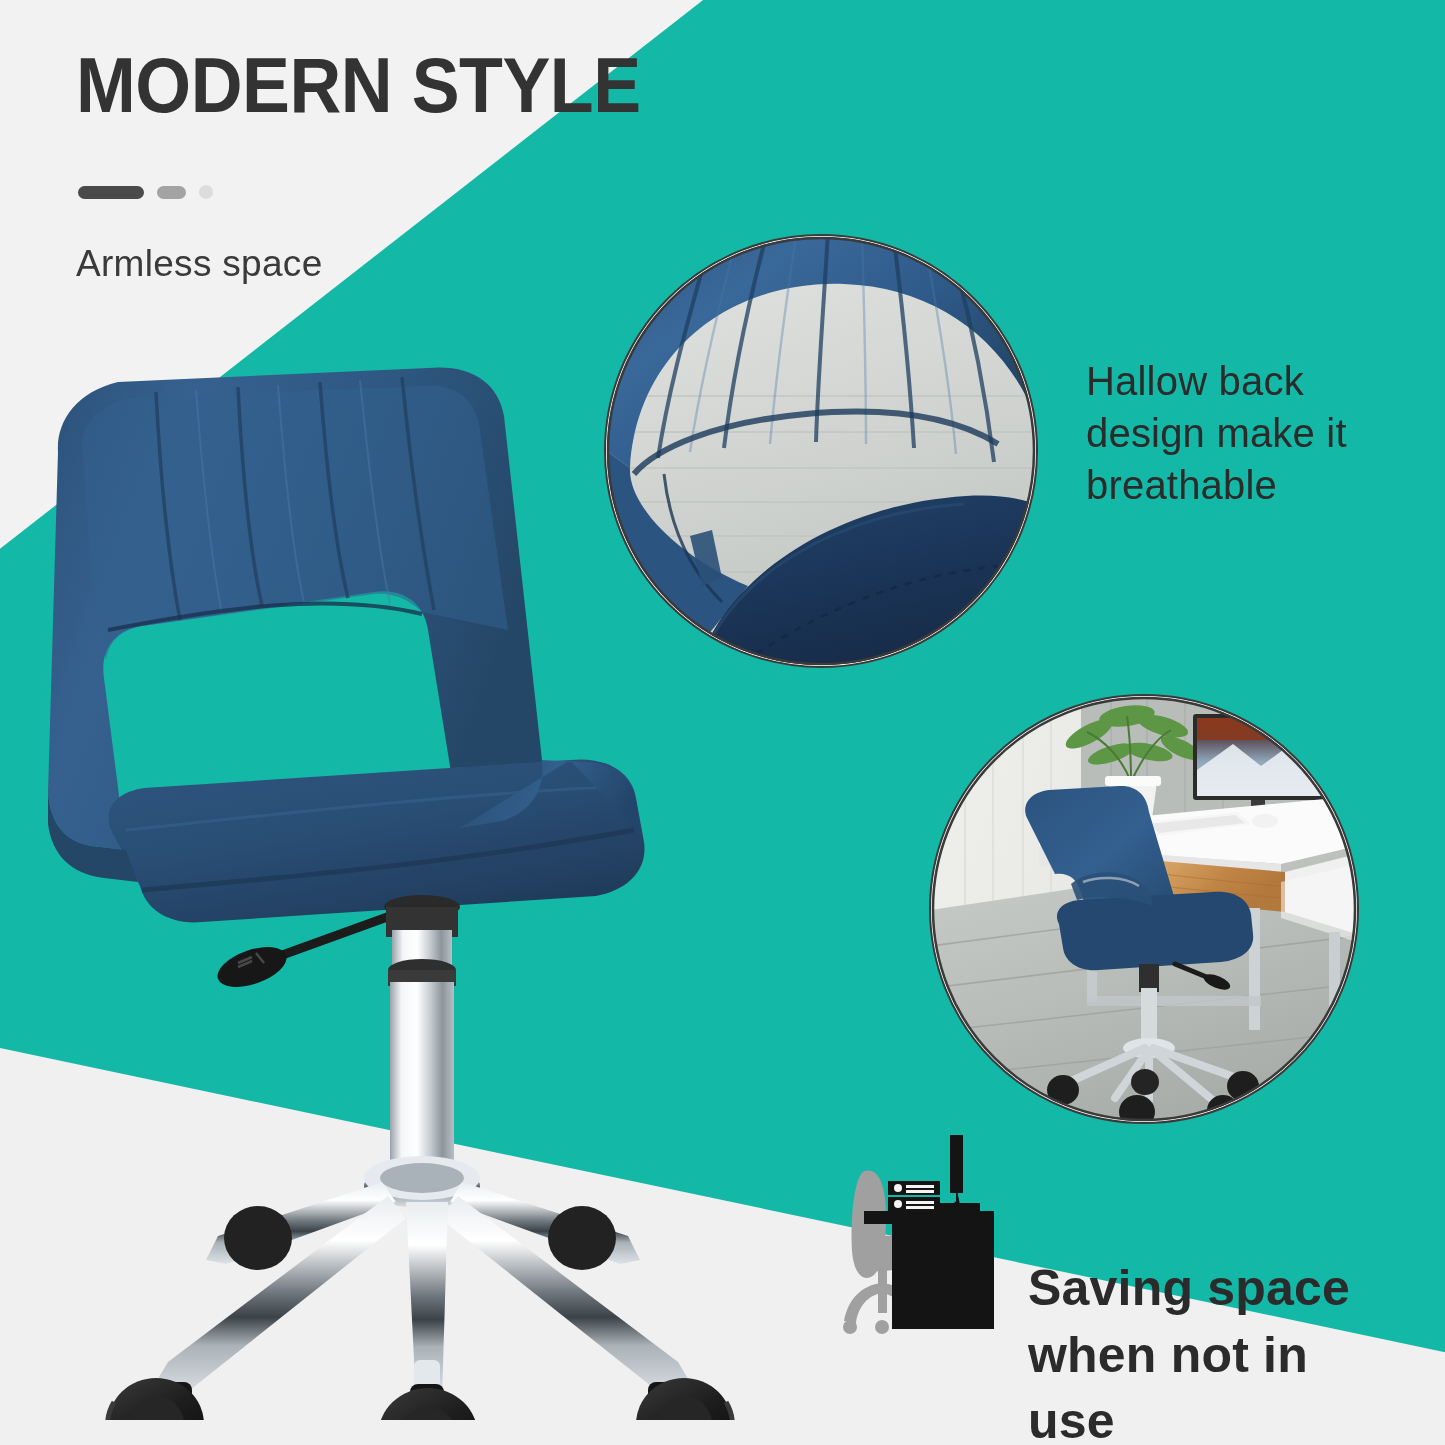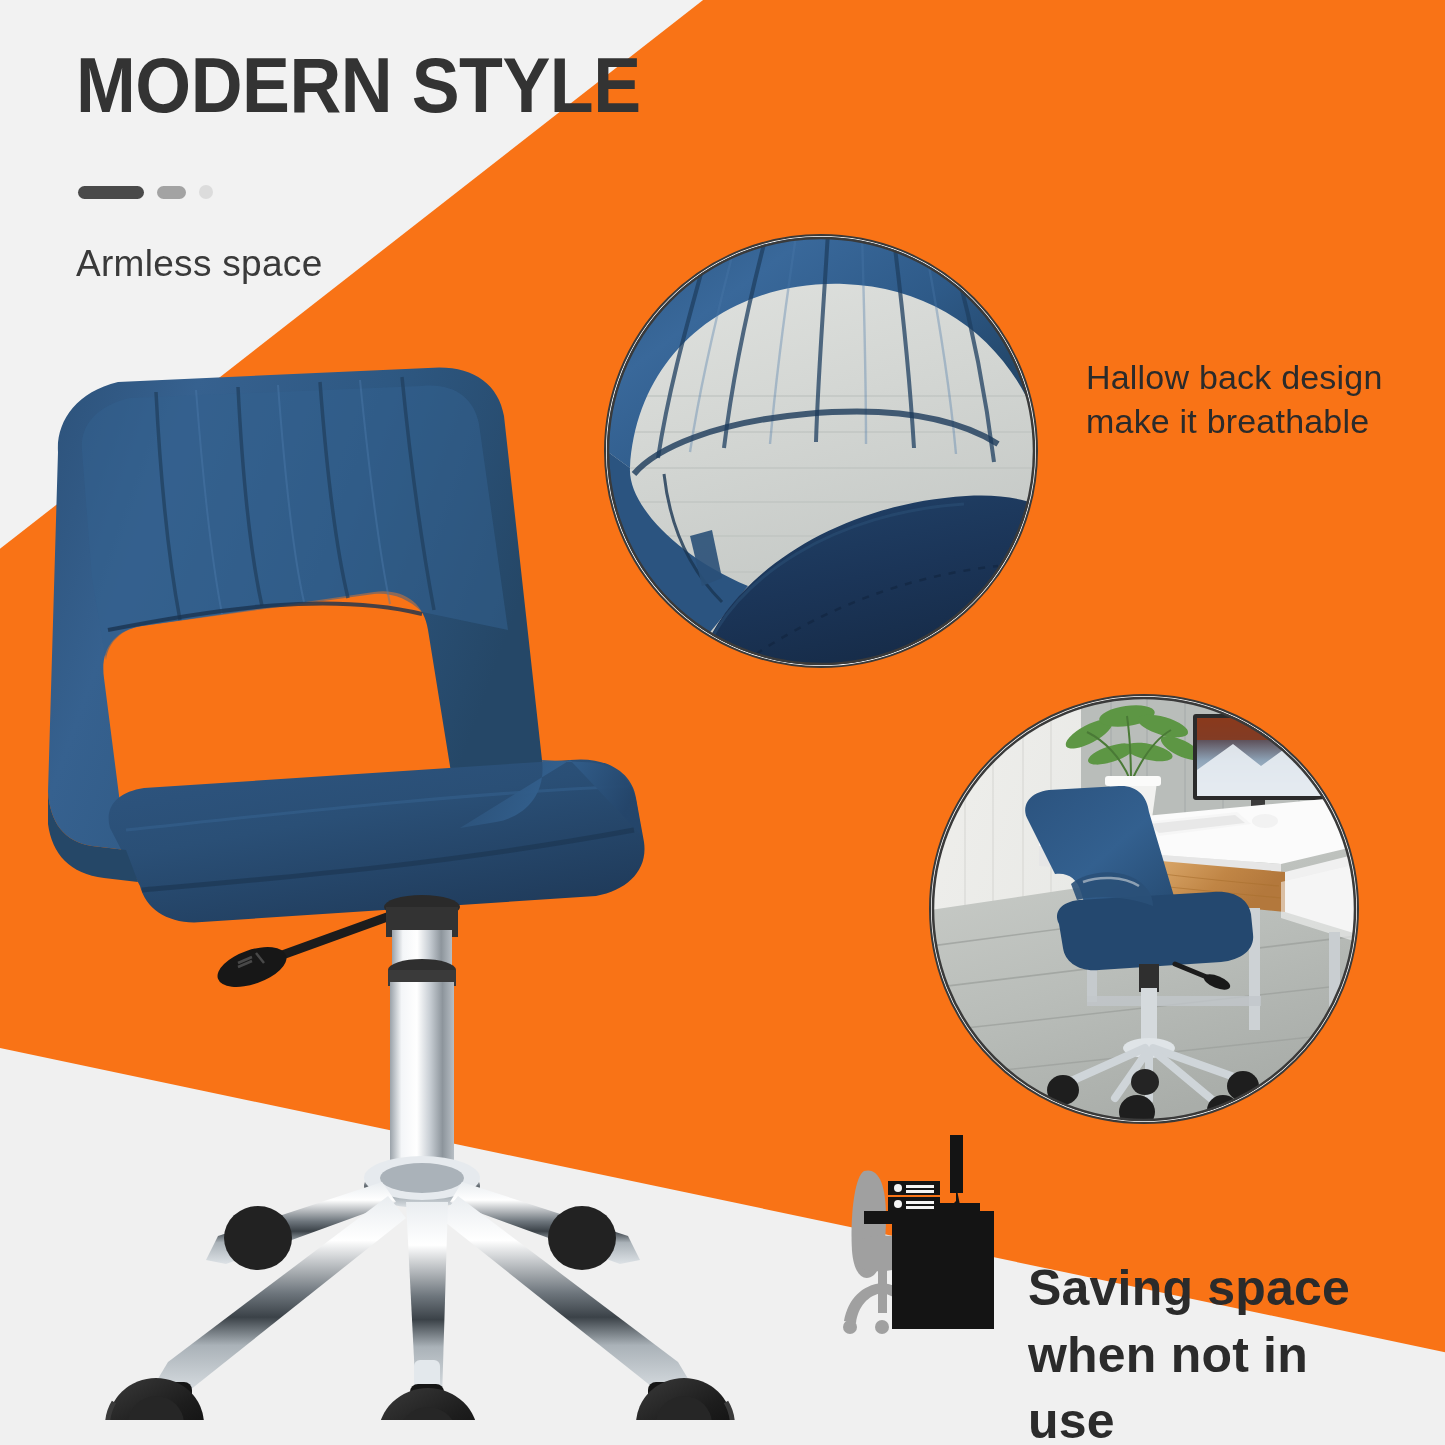--- a/index.html
+++ b/index.html
@@ -2,21 +2,21 @@
 <html><head>
 <meta charset="utf-8">
 <style>
   html,body{margin:0;padding:0;}
   body{
     width:1445px;height:1445px;overflow:hidden;
     background:#ffffff;
     font-family:"Liberation Sans", sans-serif;
     position:relative;
   }
-  .stage{position:absolute;inset:0;overflow:hidden;background:#f97316;}
+  .stage{position:absolute;inset:0;overflow:hidden;background:#14b8a6;}
 
   
   .bg-layer{position:absolute;inset:0;pointer-events:none;}
   .bg-tri-tl{
     position:absolute;left:-40px;top:-60px;width:820px;height:640px;
     background:#f2f2f2;
     clip-path:polygon(0% 0%, 100% 0%, 0% 100%);
   }
   .bg-band-bl{
     position:absolute;left:-60px;top:930px;width:1620px;height:620px;
@@ -53,21 +53,21 @@
     position:absolute;border-radius:50%;overflow:hidden;
     border:2px solid #3a3a3a;background:#ffffff;
   }
   #circle-hollow-back{left:604px;top:234px;width:430px;height:430px;}
   #circle-room-scene{left:929px;top:694px;width:426px;height:426px;}
   .circle svg{width:100%;height:100%;display:block;}
 
   
   .callout{
     position:absolute;color:#2b2b2b;font-weight:300;
-    font-size:34px;line-height:1.30;letter-spacing:0.2px;
+    font-size:40px;line-height:1.30;letter-spacing:0.2px;
   }
   #callout-hollow{left:1086px;top:355px;width:340px;}
   #callout-saving{left:1028px;top:1255px;width:380px;font-size:50px;line-height:1.33;font-weight:bold;}
 
   
   .icon-desk{position:absolute;left:826px;top:1133px;width:195px;height:205px;}
   .icon-desk svg{width:100%;height:100%;display:block;}
 </style>
 </head>
 <body>

